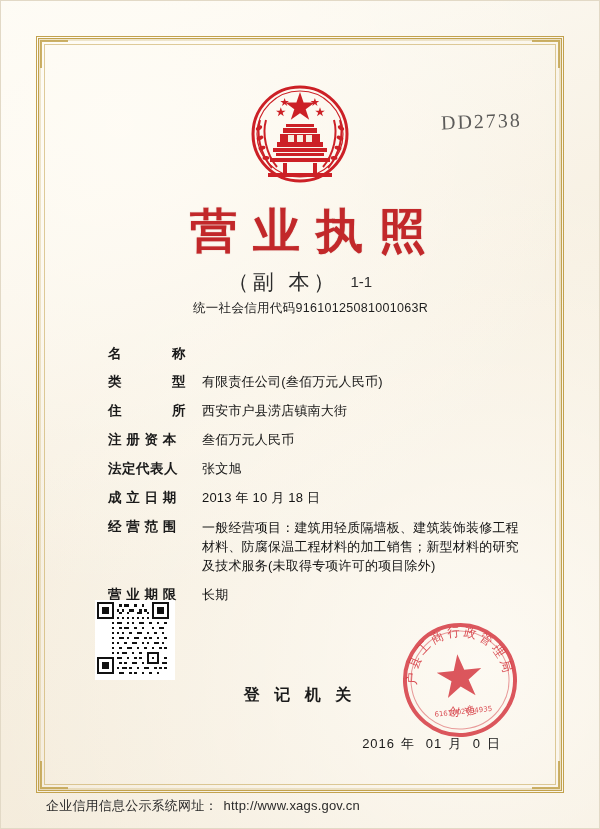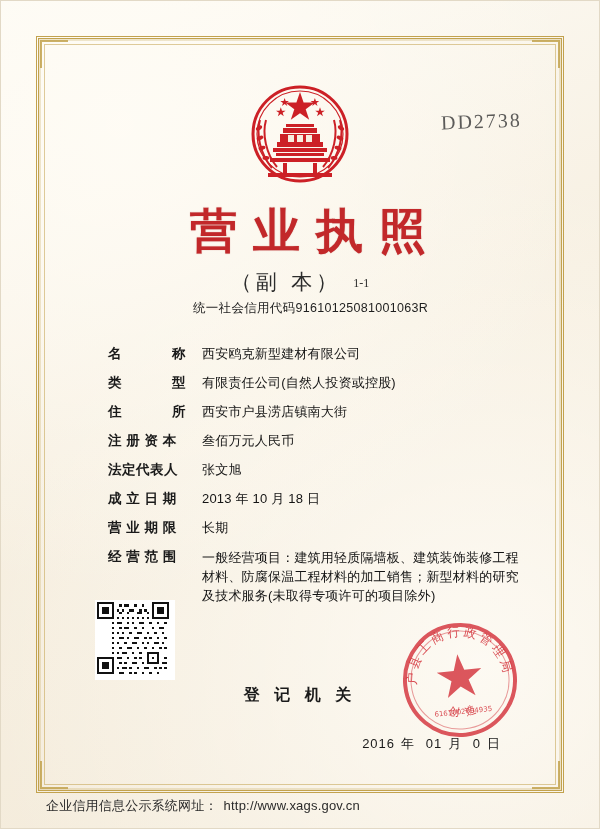--- a/index.html
+++ b/index.html
@@ -110,22 +110,22 @@
     right: 0;
     text-align: center;
     color: #2c2c2c;
   }
   .copy-line .copy-label {
     font-family: "DejaVu Serif", "Liberation Serif", serif;
     font-size: 21px;
     letter-spacing: 4px;
   }
   .copy-line .copy-index {
-    font-family: Liberation Serif, serif;
-    font-size: 12px;
+    font-family: Liberation Sans, sans-serif;
+    font-size: 15px;
     margin-left: 12px;
     vertical-align: 2px;
   }
 
   .credit-code {
     position: absolute;
     top: 300px;
     left: 0;
     right: 0;
     text-align: center;
@@ -305,29 +305,28 @@
   </div>
 
   <div class="credit-code">统一社会信用代码91610125081001063R</div>
 
   <div class="fields">
     <div class="field-row">
       <div class="field-label spread">
         <span>名</span>
         <span>称</span>
       </div>
-      <div class="field-value">西安鸥克新型建材有限公司</div>
     </div>
 
     <div class="field-row">
       <div class="field-label spread">
         <span>类</span>
         <span>型</span>
       </div>
-      <div class="field-value">有限责任公司(自然人投资或控股)</div>
+      <div class="field-value">有限责任公司(叁佰万元人民币)</div>
     </div>
 
     <div class="field-row">
       <div class="field-label spread">
         <span>住</span>
         <span>所</span>
       </div>
       <div class="field-value">西安市户县涝店镇南大街</div>
     </div>
 
@@ -340,27 +339,27 @@
       <div class="field-label">法定代表人</div>
       <div class="field-value">张文旭</div>
     </div>
 
     <div class="field-row">
       <div class="field-label">成 立 日 期</div>
       <div class="field-value">2013 年 10 月 18 日</div>
     </div>
 
     <div class="field-row">
+      <div class="field-label">经 营 范 围</div>
+      <div class="field-value scope">一般经营项目：建筑用轻质隔墙板、建筑装饰装修工程材料、防腐保温工程材料的加工销售；新型材料的研究及技术服务(未取得专项许可的项目除外)</div>
+    </div>
+
+    <div class="field-row">
       <div class="field-label">营 业 期 限</div>
       <div class="field-value">长期</div>
-    </div>
-
-    <div class="field-row">
-      <div class="field-label">经 营 范 围</div>
-      <div class="field-value scope">一般经营项目：建筑用轻质隔墙板、建筑装饰装修工程材料、防腐保温工程材料的加工销售；新型材料的研究及技术服务(未取得专项许可的项目除外)</div>
     </div>
   </div>
 
   <div class="qr">
     <svg viewBox="0 0 29 29" width="72" height="72" shape-rendering="crispEdges">
       <rect width="29" height="29" fill="#ffffff"></rect>
       <g fill="#111111">
 
         <rect x="0" y="0" width="7" height="1"></rect>
           <rect x="0" y="6" width="7" height="1"></rect>

